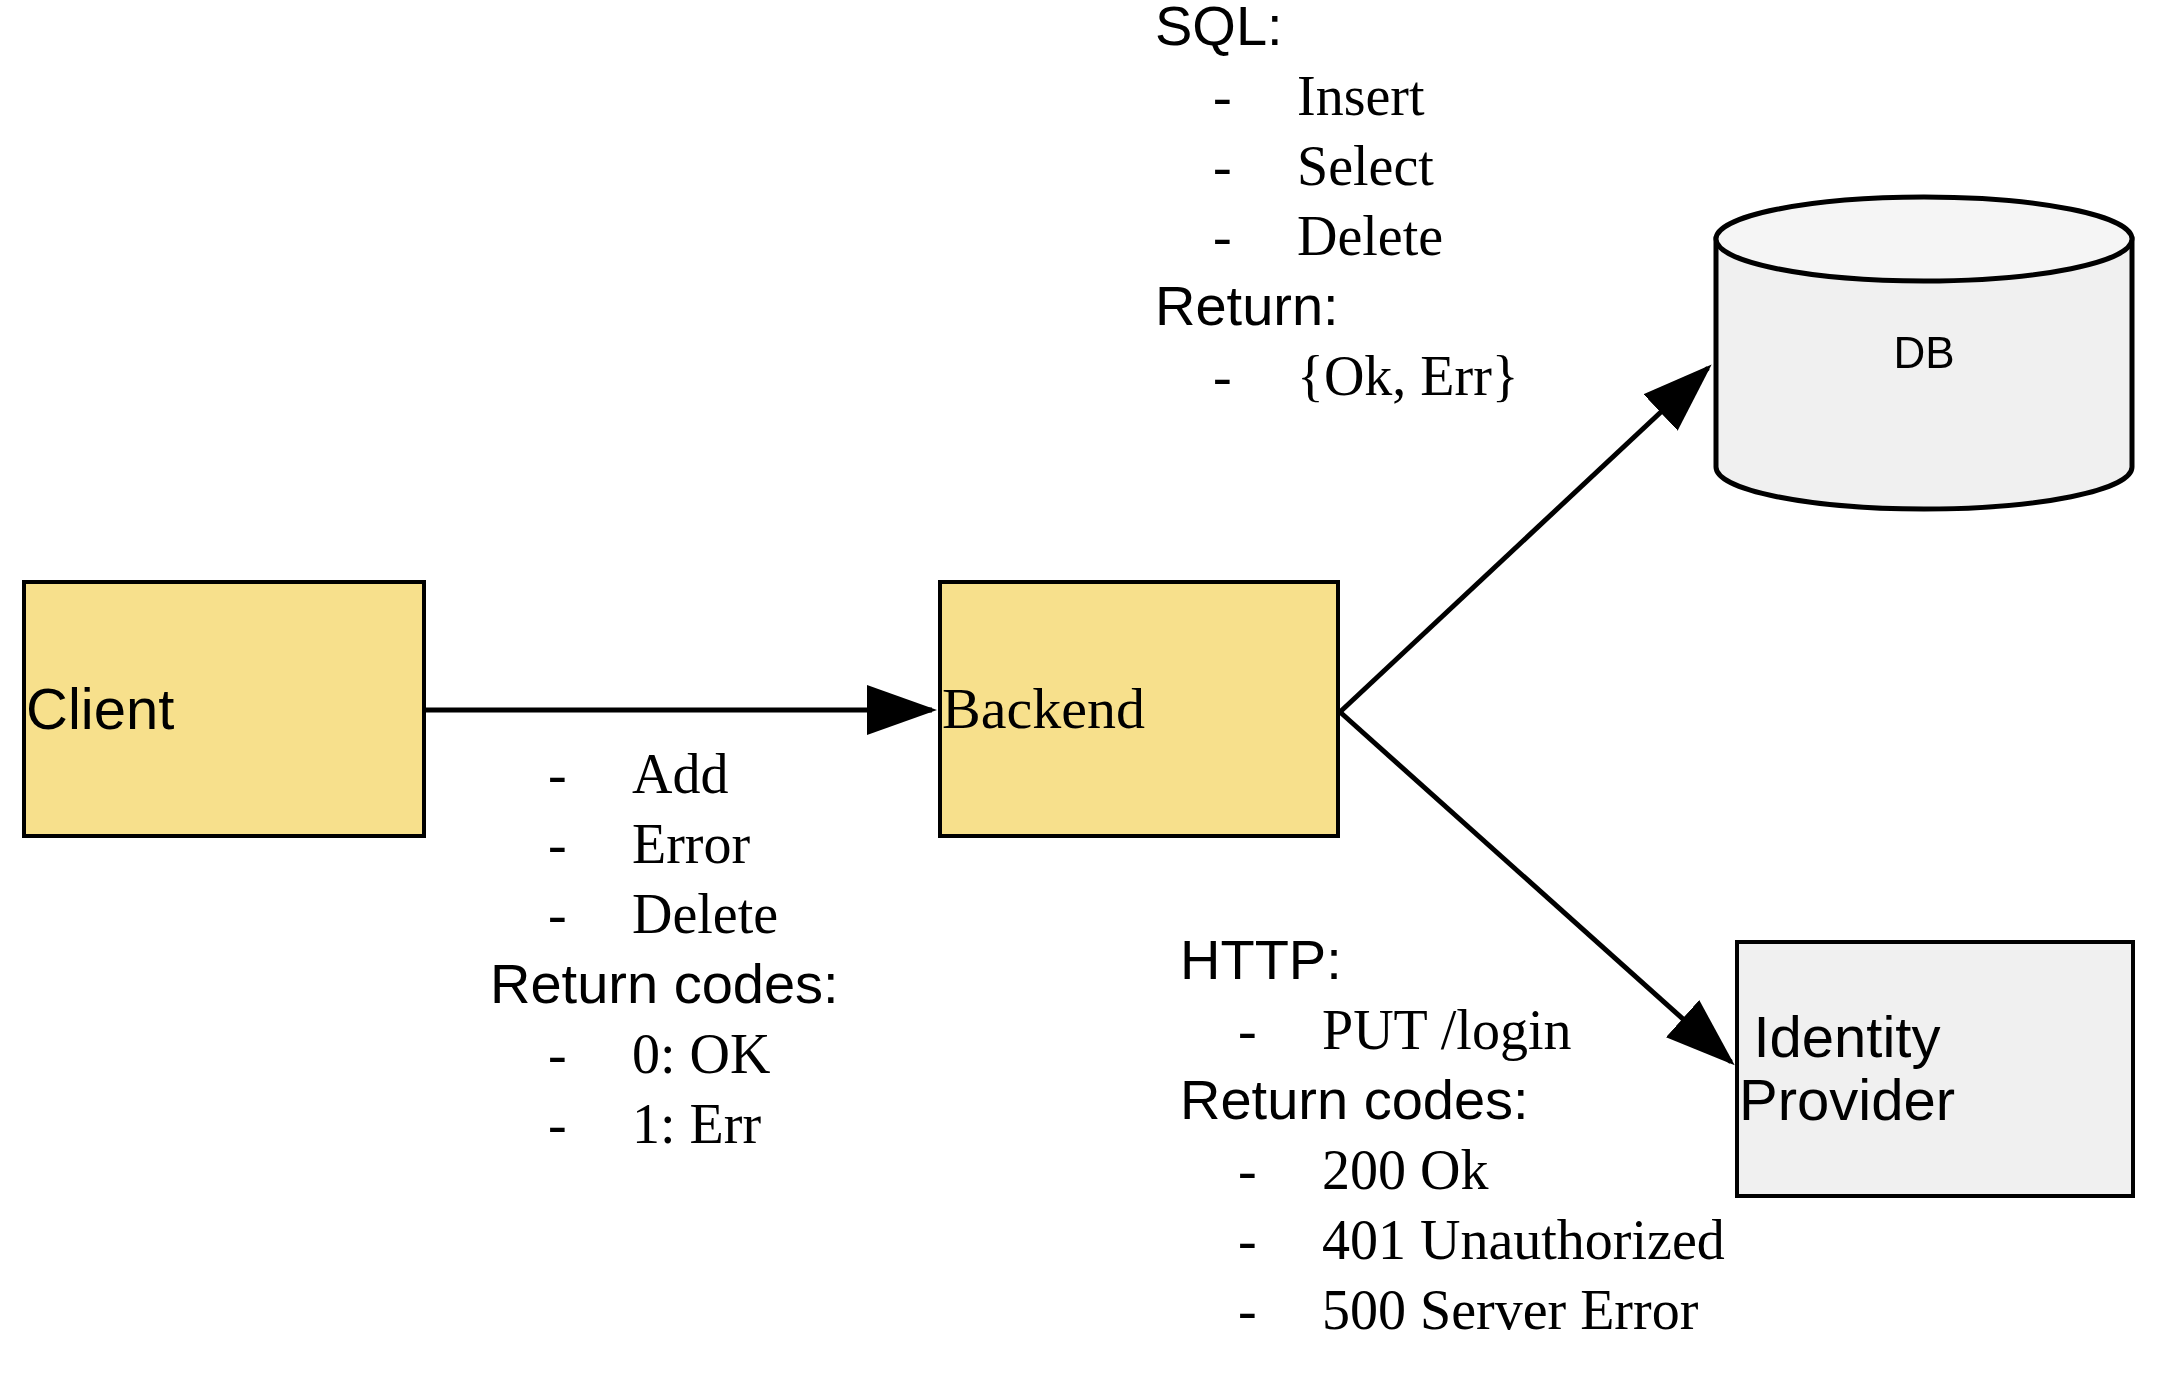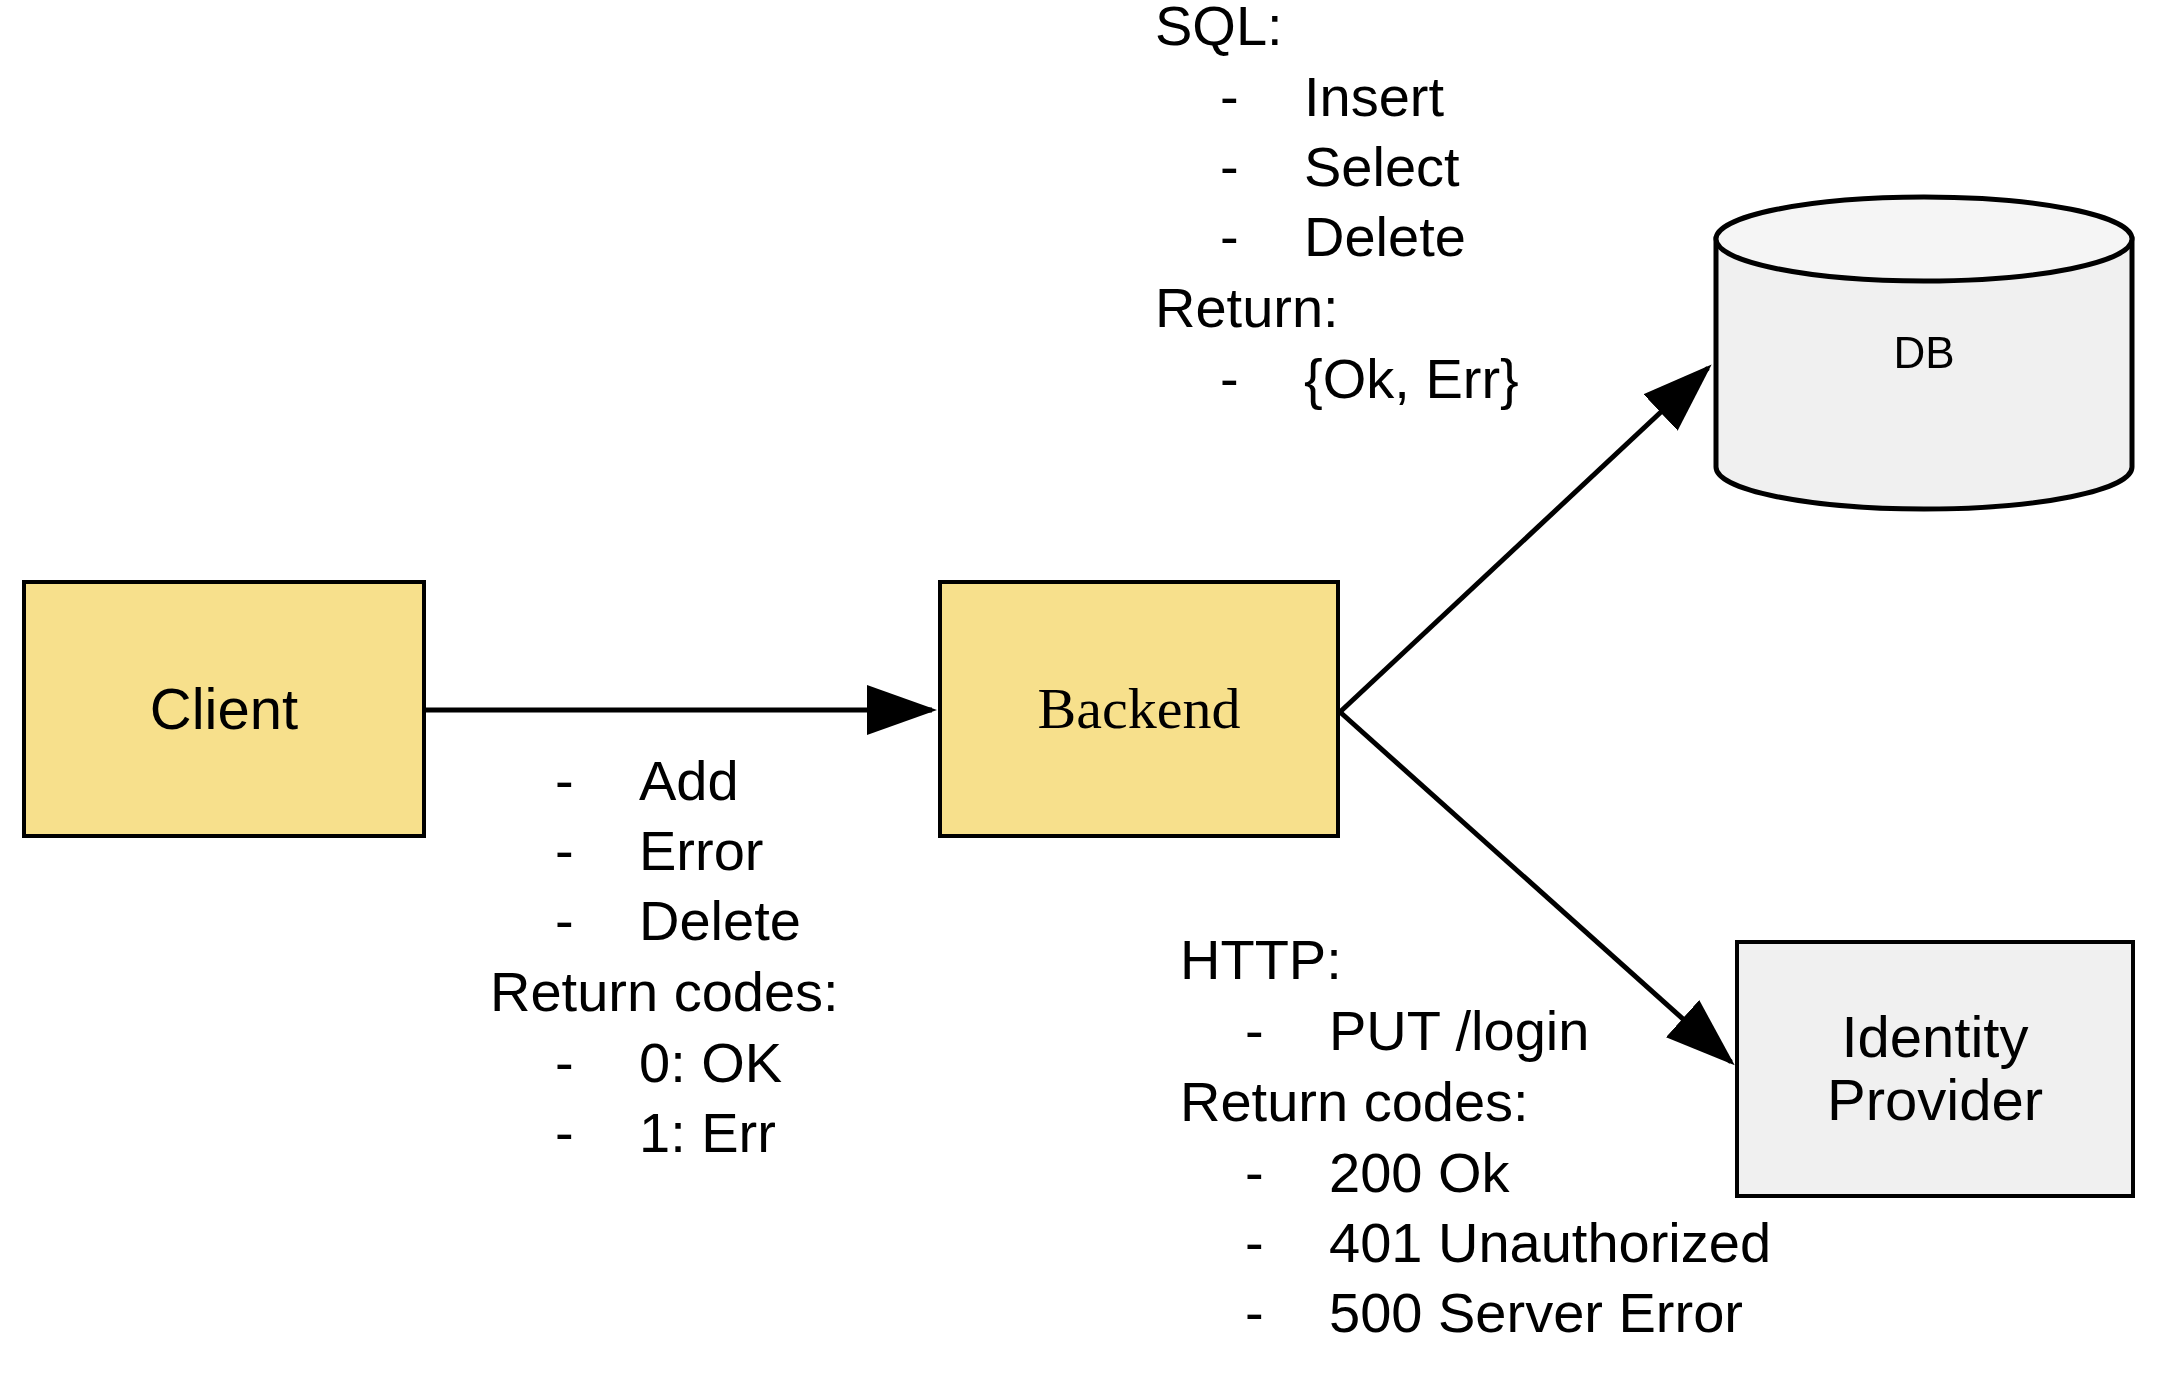--- a/index.html
+++ b/index.html
@@ -24,21 +24,20 @@
     top: 0;
     width: 2178px;
     height: 1398px;
   }
   
   .node {
     position: absolute;
     box-sizing: border-box;
     display: flex;
     align-items: center;
-    justify-content: center;
     text-align: center;
     border: 4px solid #000000;
     font-size: 58px;
     line-height: 1.08;
     color: #000000;
   }
   .node.yellow { background: #F7E08C; }
   .node.gray   { background: #F0F0F0; }
 
   #node-client   { left: 22px;  top: 580px; width: 404px; height: 258px; }
@@ -73,23 +72,24 @@
     line-height: 1.0;
     color: #000000;
     white-space: nowrap;
   }
   .annot .hdr {
     display: block;
     margin-bottom: 14px;
   }
   .annot .bullets {
     display: block;
-    margin: 15px;
+    margin: 8px;
     padding: 0;
     list-style: none;
+    font-family: Liberation Serif, serif;
   }
   .annot .bullets li {
     display: block;
     margin: 0 0 14px 0;
     padding: 0;
   }
   .annot .bullets li .dash {
     display: inline-block;
     width: 42px;
     margin-left: 50px;

